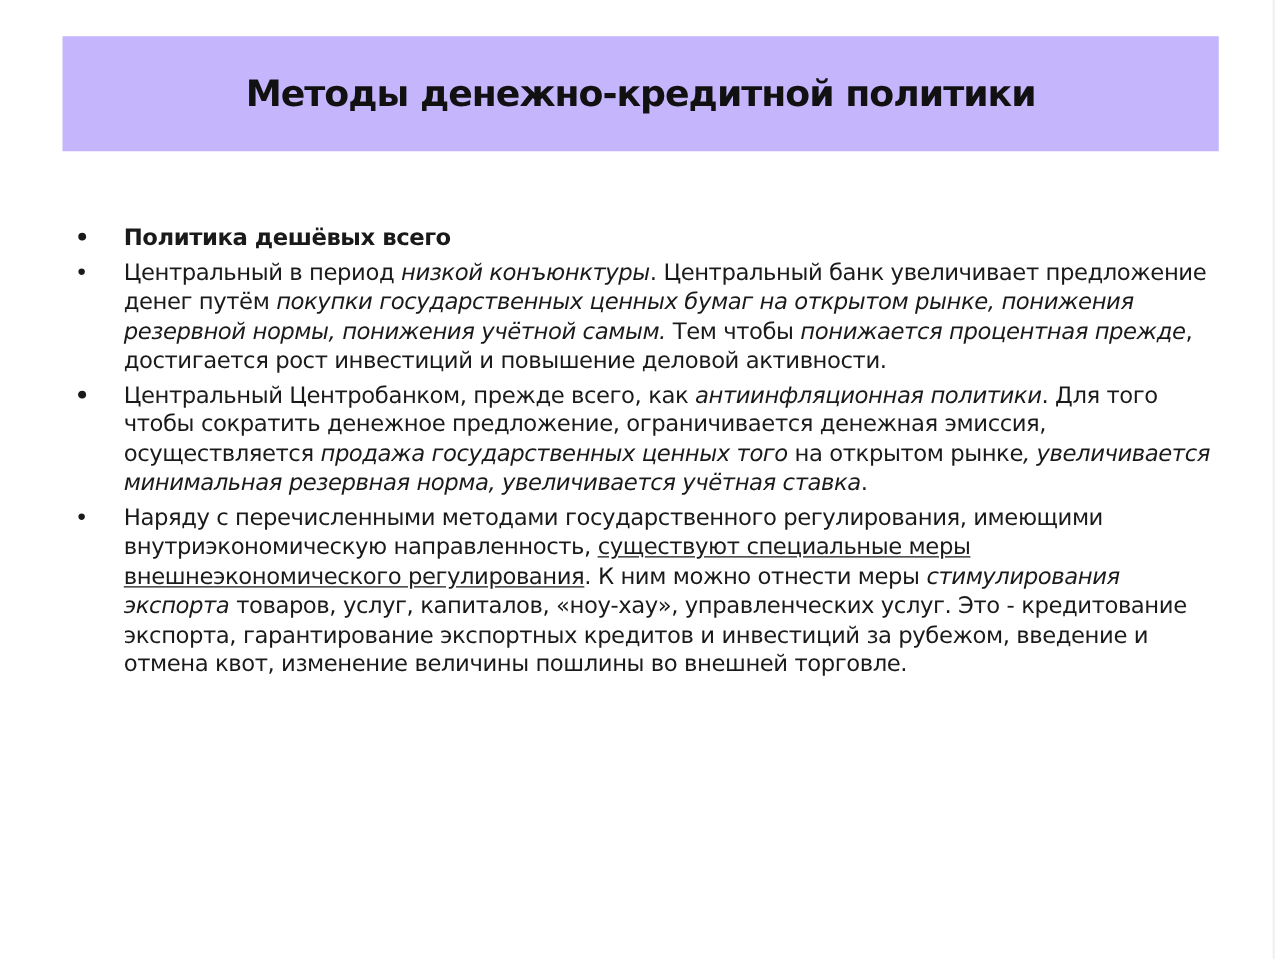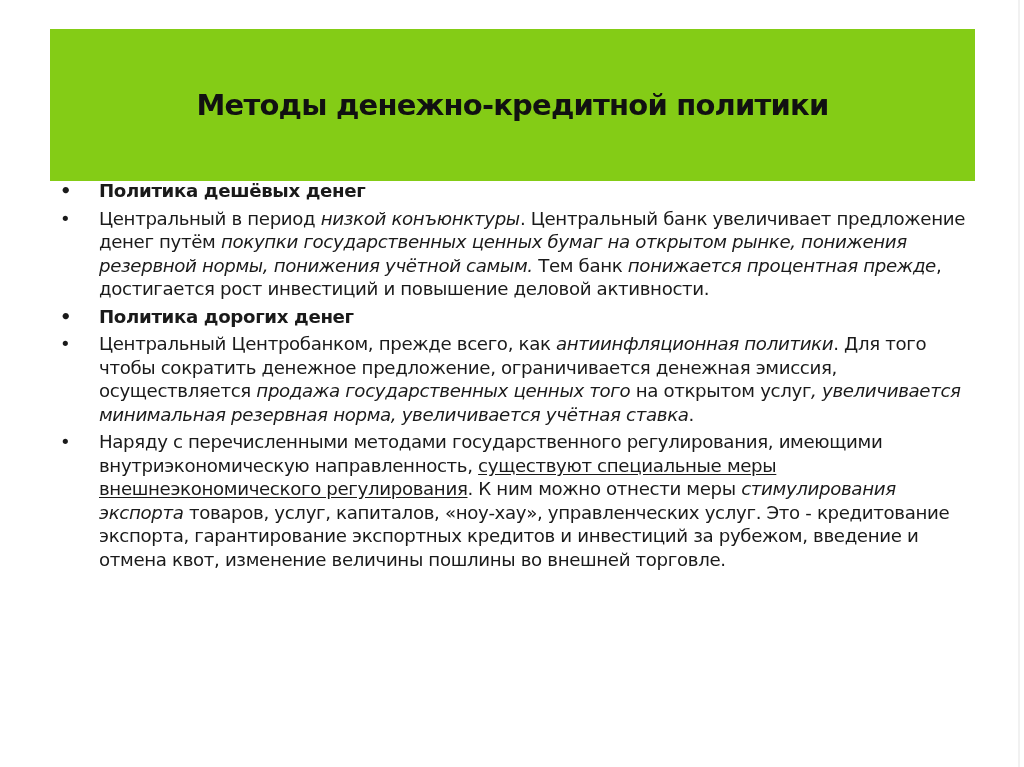--- a/index.html
+++ b/index.html
@@ -21,22 +21,22 @@
       right: 4px;
       width: 2px;
       height: 767px;
       background: #f1f1f1;
     }
     .title-banner {
       position: absolute;
       left: 50px;
       top: 29px;
       width: 925px;
-      height: 152px;
-      background: #84cc16;
+      height: 92px;
+      background: #c4b5fd;
       display: flex;
       align-items: center;
       justify-content: center;
     }
     .title-banner h1 {
       margin: 0;
       font-family: "DejaVu Sans", sans-serif;
       font-weight: bold;
       font-size: 29px;
       letter-spacing: -0.8px;
@@ -87,36 +87,35 @@
 
 <div class="title-banner">
   <h1>Методы денежно-кредитной политики</h1>
 </div>
 
 <div class="content">
   <ul>
 
     <li class="heading">
       <span class="bullet">•</span>
-      <span>Политика дешёвых денег</span>
+      <span>Политика дешёвых всего</span>
     </li>
 
     <li>
       <span class="bullet">•</span>
-      <span>Центральный в период </span><em>низкой конъюнктуры</em><span>. Центральный банк увеличивает предложение денег путём </span><em>покупки государственных ценных бумаг на открытом рынке, понижения резервной нормы, понижения учётной самым.</em><span> Тем банк </span><em>понижается процентная прежде</em><span>, достигается рост инвестиций и повышение деловой активности.</span>
+      <span>Центральный в период </span><em>низкой конъюнктуры</em><span>. Центральный банк увеличивает предложение денег путём </span><em>покупки государственных ценных бумаг на открытом рынке, понижения резервной нормы, понижения учётной самым.</em><span> Тем чтобы </span><em>понижается процентная прежде</em><span>, достигается рост инвестиций и повышение деловой активности.</span>
     </li>
 
     <li class="heading">
       <span class="bullet">•</span>
-      <span>Политика дорогих денег</span>
     </li>
 
     <li>
       <span class="bullet">•</span>
-      <span>Центральный Центробанком, прежде всего, как </span><em>антиинфляционная политики</em><span>. Для того чтобы сократить денежное предложение, ограничивается денежная эмиссия, осуществляется </span><em>продажа государственных ценных того</em><span> на открытом услуг</span><em>, увеличивается минимальная резервная норма, увеличивается учётная ставка</em><span>.</span>
+      <span>Центральный Центробанком, прежде всего, как </span><em>антиинфляционная политики</em><span>. Для того чтобы сократить денежное предложение, ограничивается денежная эмиссия, осуществляется </span><em>продажа государственных ценных того</em><span> на открытом рынке</span><em>, увеличивается минимальная резервная норма, увеличивается учётная ставка</em><span>.</span>
     </li>
 
     <li>
       <span class="bullet">•</span>
       <span>Наряду с перечисленными методами государственного регулирования, имеющими внутриэкономическую направленность, </span><u>существуют специальные меры внешнеэкономического регулирования</u><span>. К ним можно отнести меры </span><em>стимулирования экспорта</em><span> товаров, услуг, капиталов, «ноу-хау», управленческих услуг. Это - кредитование экспорта, гарантирование экспортных кредитов и инвестиций за рубежом, введение и отмена квот, изменение величины пошлины во внешней торговле.</span>
     </li>
 
   </ul>
 </div>
 

